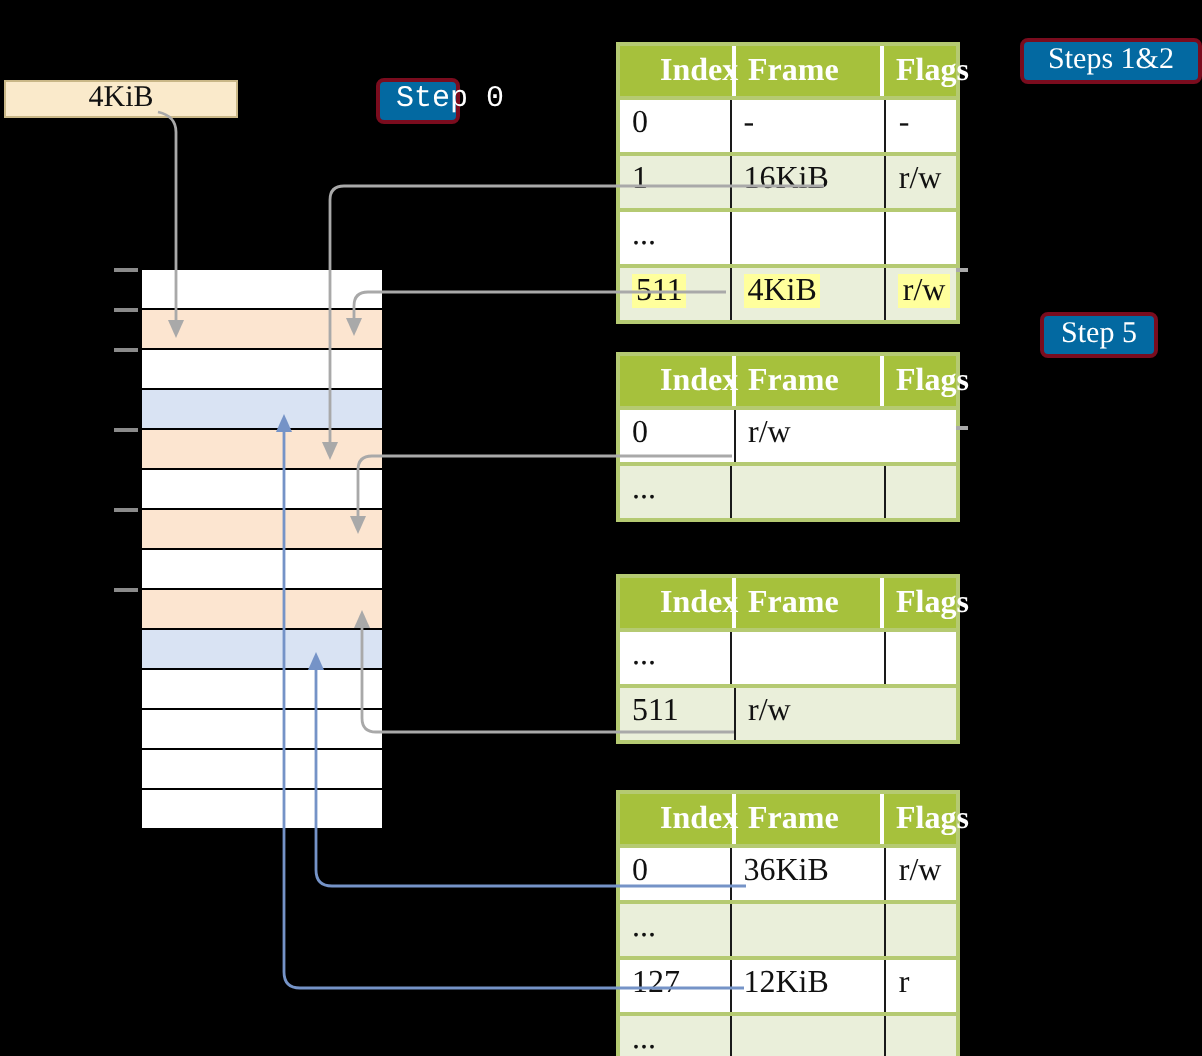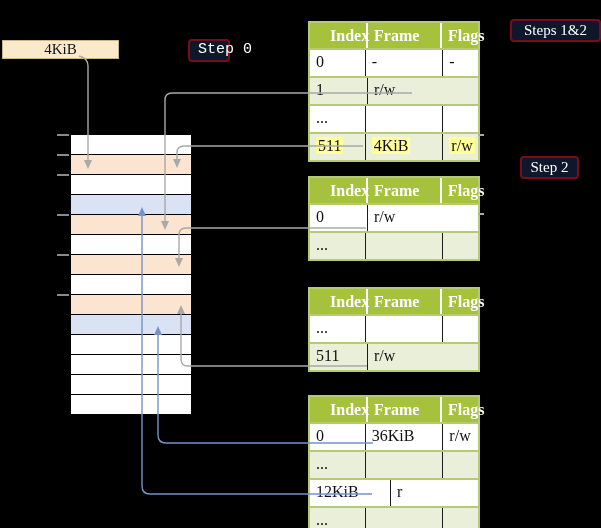--- a/index.html
+++ b/index.html
@@ -5,21 +5,21 @@
   html,body{margin:0;padding:0;background:#000;}
   #canvas{position:relative;width:601px;height:528px;background:#000;overflow:hidden;
           font-family:"Liberation Serif","DejaVu Serif",serif;}
 
   
   #framebox{position:absolute;left:2px;top:40px;width:117px;height:19px;
             background:#faeacb;border:1px solid #c9b787;box-sizing:border-box;
             color:#111;font-size:15px;line-height:17px;text-align:center;}
 
   
-  .steplabel{position:absolute;background:#0f172a;color:#fff;font-size:15px;
+  .steplabel{position:absolute;background:#0369a1;color:#fff;font-size:15px;
              line-height:16px;padding:1px 8px 2px;border:2px solid #7a0c1e;
              border-radius:4px;box-sizing:border-box;text-align:center;white-space:nowrap;}
   #step0{left:188px;top:39px;width:42px;font-family:Liberation Mono, monospace;}
   #steps12{left:510px;top:19px;width:91px;}
   #step3{left:520px;top:156px;width:59px;}
   #step4{left:514px;top:263px;width:60px;}
 
   
   #stack{position:absolute;left:70px;top:134px;width:120px;border:1px solid #000;
          background:#fff;}
@@ -50,21 +50,21 @@
 <body>
 
 <div id="canvas">
 
   <div id="framebox">
     <span>4KiB</span>
   </div>
 
   <div id="step0" class="steplabel">Step 0</div>
   <div id="steps12" class="steplabel">Steps 1&amp;2</div>
-  <div id="step3" class="steplabel">Step 2</div>
+  <div id="step3" class="steplabel">Step 5</div>
 
   <div id="stack">
       <div class="mrow" style="background: rgb(255, 255, 255);"></div>
       <div class="mrow" style="background: rgb(252, 229, 208);"></div>
       <div class="mrow" style="background: rgb(255, 255, 255);"></div>
       <div class="mrow" style="background: rgb(217, 227, 243);"></div>
       <div class="mrow" style="background: rgb(252, 229, 208);"></div>
       <div class="mrow" style="background: rgb(255, 255, 255);"></div>
       <div class="mrow" style="background: rgb(252, 229, 208);"></div>
       <div class="mrow" style="background: rgb(255, 255, 255);"></div>
@@ -82,20 +82,21 @@
       <div class="hc c2">Frame</div>
       <div class="hc c3">Flags</div>
     </div>
     <div class="trow">
       <div class="tc c1"><span>0</span></div>
       <div class="tc c2"><span>-</span></div>
       <div class="tc c3"><span>-</span></div>
     </div>
     <div class="trow shade">
       <div class="tc c1"><span>1</span></div>
+      <div class="tc c2"><span>16KiB</span></div>
       <div class="tc c3"><span>r/w</span></div>
     </div>
     <div class="trow">
       <div class="tc c1"><span>...</span></div>
       <div class="tc c2"><span></span></div>
       <div class="tc c3"><span></span></div>
     </div>
     <div class="trow shade hl">
       <div class="tc c1"><span>511</span></div>
       <div class="tc c2"><span>4KiB</span></div>
@@ -147,20 +148,21 @@
       <div class="tc c1"><span>0</span></div>
       <div class="tc c2"><span>36KiB</span></div>
       <div class="tc c3"><span>r/w</span></div>
     </div>
     <div class="trow shade">
       <div class="tc c1"><span>...</span></div>
       <div class="tc c2"><span></span></div>
       <div class="tc c3"><span></span></div>
     </div>
     <div class="trow">
+      <div class="tc c1"><span>127</span></div>
       <div class="tc c2"><span>12KiB</span></div>
       <div class="tc c3"><span>r</span></div>
     </div>
     <div class="trow shade">
       <div class="tc c1"><span>...</span></div>
       <div class="tc c2"><span></span></div>
       <div class="tc c3"><span></span></div>
     </div>
   </div>
 

